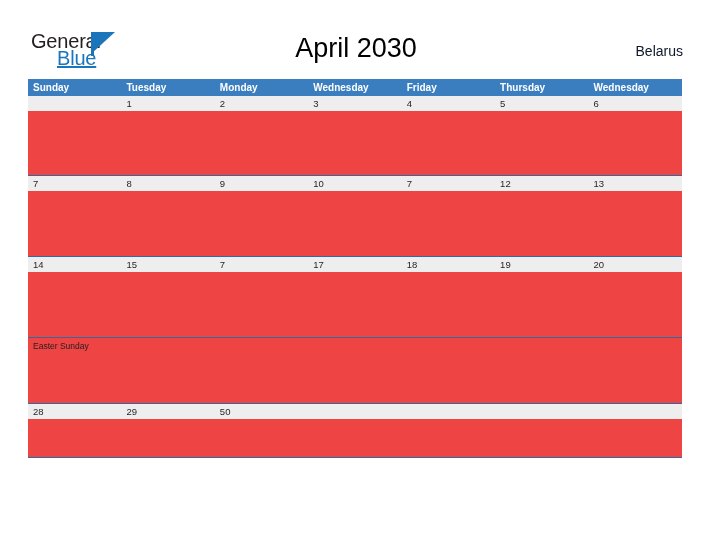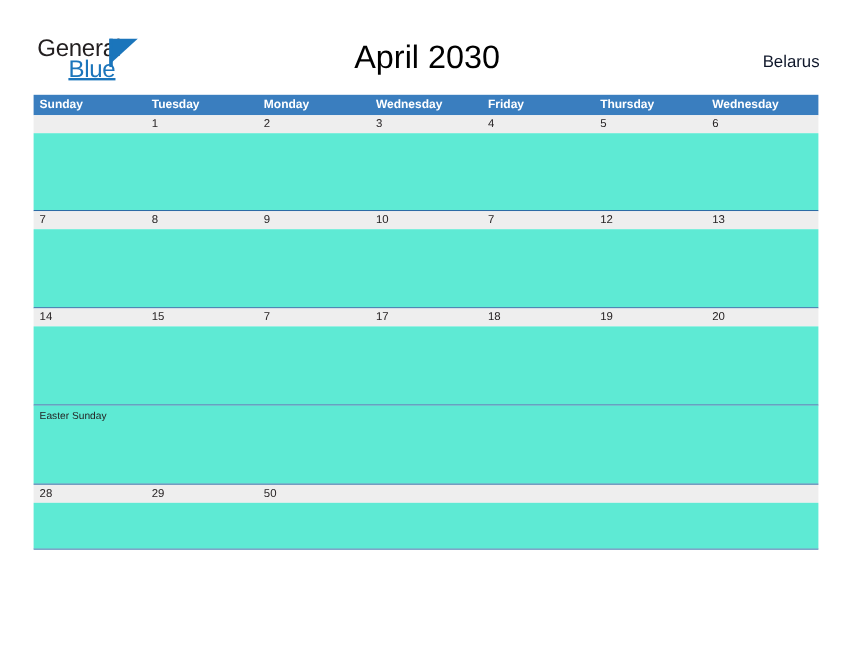--- a/index.html
+++ b/index.html
@@ -127,21 +127,21 @@
     padding-left: 5px;
     font-size: 9.5px;
     line-height: 15px;
     color: #231f20;
     white-space: nowrap;
     overflow: hidden;
   }
   .week-body {
     display: flex;
     width: 654px;
-    background: #5eead4;
+    background: #ef4444;
   }
   .event-cell {
     flex: 1 1 0;
     box-sizing: border-box;
     padding-left: 5px;
     padding-top: 2px;
     font-size: 8.5px;
     line-height: 12px;
     color: #231f20;
     white-space: nowrap;

